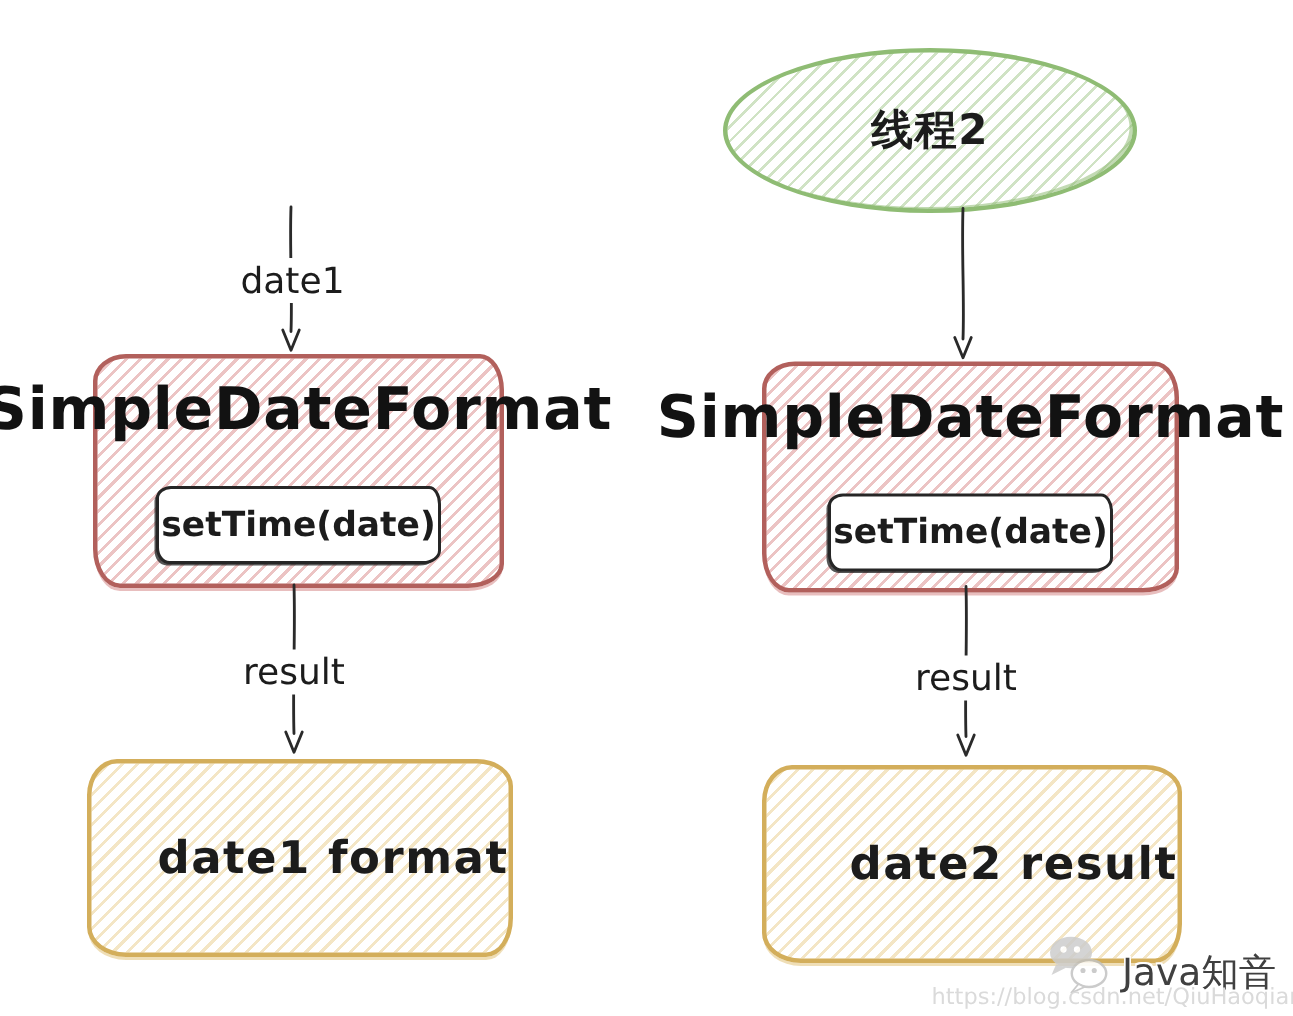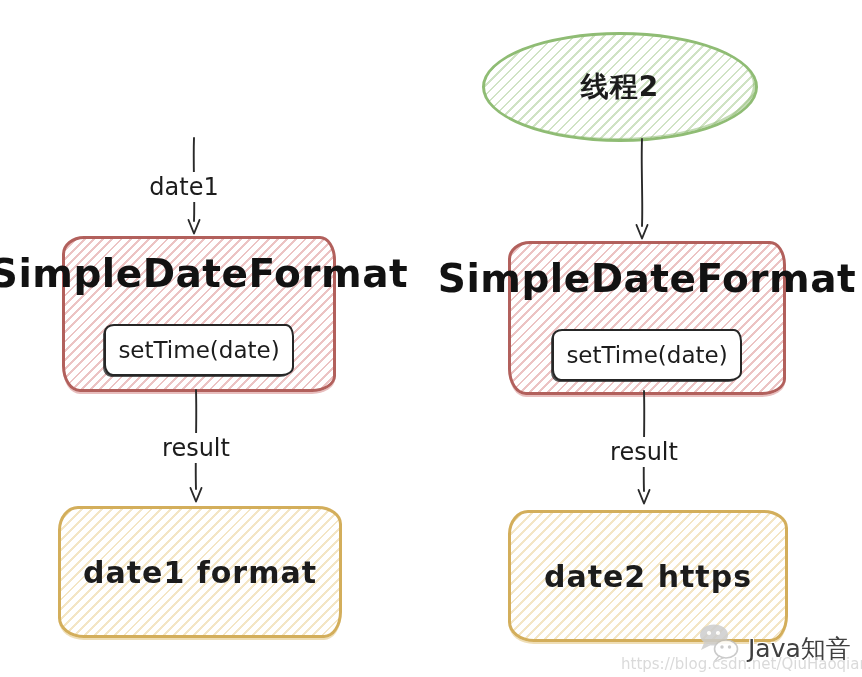--- a/index.html
+++ b/index.html
@@ -38,28 +38,28 @@
   }
   .methodbox{
     margin-top:28px;
     width:186px;height:48px;
     background:#ffffff;
     border:2.5px solid #262626;
     border-radius:10px 8px 12px 9px / 8px 12px 9px 11px;
     box-shadow:-2px 2px 0 -1px rgba(30,30,30,.75);
     display:flex;align-items:center;justify-content:center;
   }
-  .methodbox .method-label{font-size:23px;font-weight:400;}
+  .methodbox .method-label{font-size:23px;font-weight:700;}
   .yellowbox{
     position:absolute;
     border:3px solid #d3ae5b;
     border-radius:20px 24px 18px 26px / 24px 18px 26px 20px;
     background:repeating-linear-gradient(135deg, rgba(224,185,94,.36) 0 2px, rgba(255,255,255,0) 2px 7px);
     box-shadow:0 3px 0 -1px rgba(224,190,110,.5);
-    display:flex;align-items:center;justify-content:center;
+    display:flex;align-items:center;justify-content:flex-end;
   }
   .yellowbox .shape-label{font-size:30px;font-weight:600;letter-spacing:1px;}
   
   .arrow{position:absolute;overflow:visible;}
   .arrow path{stroke:#2a2a2a;stroke-width:1.9;fill:none;stroke-linecap:round;stroke-linejoin:round;}
   .edge-label{
     position:absolute;transform:translate(-50%,-50%);
     background:#ffffff;padding:1px 7px;
     font-size:24px;font-weight:500;
   }
@@ -79,21 +79,21 @@
 </head>
 <body>
 
 <div id="canvas">
 
 
   <svg class="arrow" style="left:182px;top:137px;" width="24" height="98" viewBox="0 0 24 98">
     <path d="M12 1 C 11 28 13 58 12 84"></path>
     <path d="M6.5 83 L12 96.5 L17.5 83"></path>
   </svg>
-  <span class="edge-label" style="left:184px;top:187px;">date1</span>
+  <span class="edge-label" style="left:195px;top:187px;">date1</span>
 
   <div class="redbox" style="left:62px;top:236px;width:268px;height:150px;">
     <span class="box-title">SimpleDateFormat</span>
     <div class="methodbox">
       <span class="method-label">setTime(date)</span>
     </div>
   </div>
 
   <svg class="arrow" style="left:184px;top:389px;" width="24" height="114" viewBox="0 0 24 114">
     <path d="M12 1 C 13 34 11 70 12 100"></path>
@@ -121,21 +121,21 @@
     </div>
   </div>
 
   <svg class="arrow" style="left:632px;top:390px;" width="24" height="115" viewBox="0 0 24 115">
     <path d="M12 1 C 13 34 11 72 12 101"></path>
     <path d="M6.5 100 L12 113.5 L17.5 100"></path>
   </svg>
   <span class="edge-label" style="left:644px;top:452px;">result</span>
 
   <div class="yellowbox" style="left:508px;top:510px;width:274px;height:126px;">
-    <span class="shape-label">date2 https</span>
+    <span class="shape-label">date2 result</span>
   </div>
 
   <svg class="watermark-icon" viewBox="0 0 52 42">
     <ellipse cx="20" cy="12" rx="14" ry="10.5" fill="#cdcdcd"></ellipse>
     <path d="M10 20 L7 27 L17 22 Z" fill="#cdcdcd"></path>
     <circle cx="15" cy="10" r="2.1" fill="#ffffff"></circle>
     <circle cx="24" cy="10" r="2.1" fill="#ffffff"></circle>
     <ellipse cx="32" cy="26" rx="11.5" ry="9" fill="#ffffff" stroke="#c2c2c2" stroke-width="1.6"></ellipse>
     <path d="M25 33 L20 39 L29 35 Z" fill="#ffffff" stroke="#c2c2c2" stroke-width="1.2"></path>
     <circle cx="28" cy="24" r="1.7" fill="#c2c2c2"></circle>

